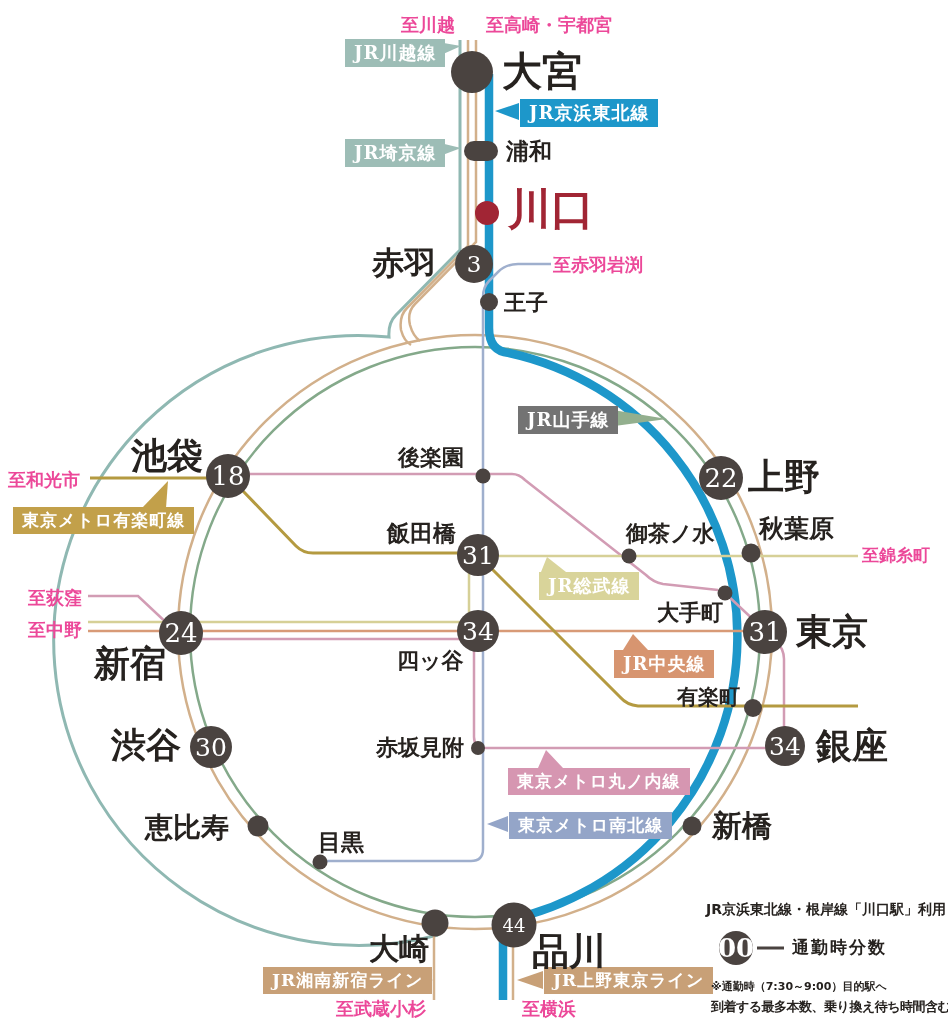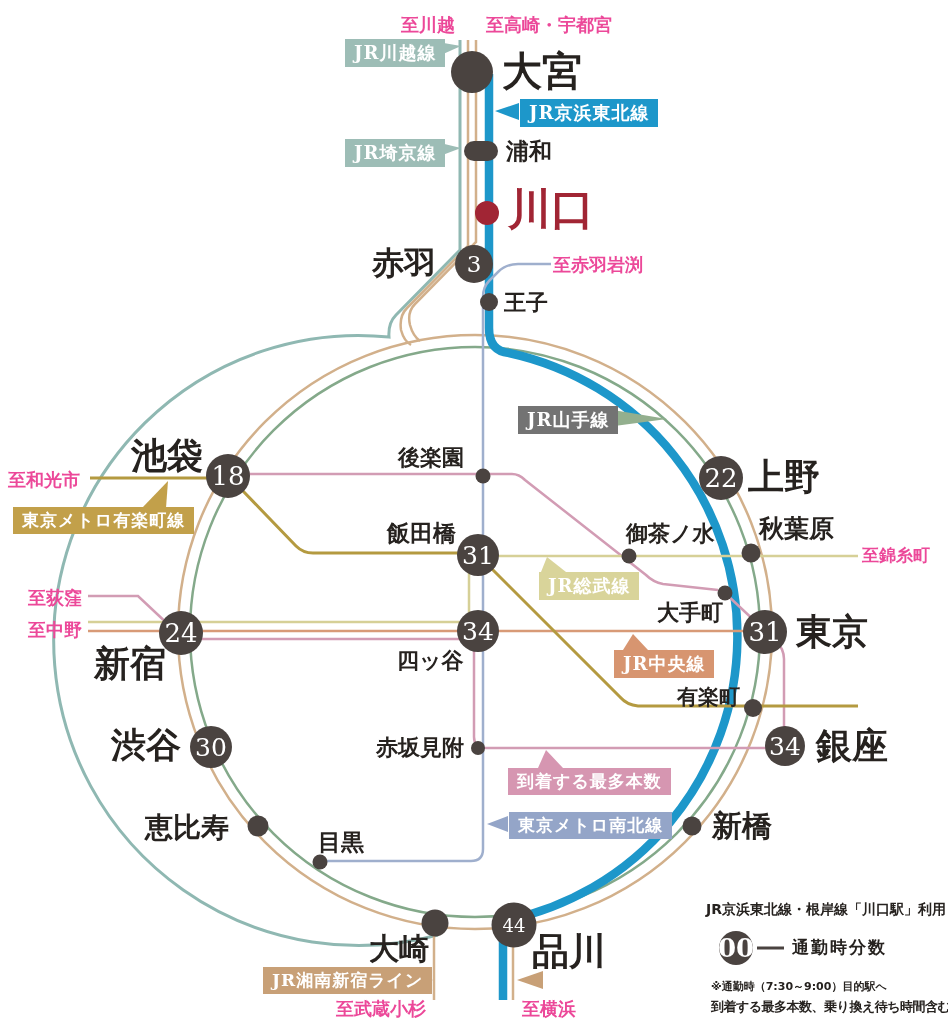--- a/index.html
+++ b/index.html
@@ -64,23 +64,24 @@
     <polygon points="543,971 543,989 517,980" fill="#c8a077"></polygon>
   </svg>
 
   <div class="ll" style="left: 345px; top: 39px; background: rgb(157, 189, 182);">JR川越線</div>
   <div class="ll" style="left: 520px; top: 99px; background: rgb(29, 151, 202);">JR京浜東北線</div>
   <div class="ll" style="left: 345px; top: 139px; background: rgb(157, 189, 182);">JR埼京線</div>
   <div class="ll" style="left: 518px; top: 406px; background: #737373;">JR山手線</div>
   <div class="ll" style="left: 13px; top: 507px; font-size: 17px; background: rgb(194, 160, 74);">東京メトロ有楽町線</div>
   <div class="ll" style="left: 539px; top: 572px; background: rgb(217, 212, 154);">JR総武線</div>
   <div class="ll" style="left: 614px; top: 650px; background: rgb(215, 149, 112);">JR中央線</div>
-  <div class="ll" style="left: 508px; top: 768px; font-size: 17px; background: rgb(214, 150, 177);">到着する最多本数</div>
+  <div class="ll" style="left: 508px; top: 768px; font-size: 17px; background: rgb(214, 150, 177);">東京メトロ丸ノ内線</div>
   <div class="ll" style="left: 509px; top: 812px; font-size: 17px; background: rgb(148, 165, 200);">東京メトロ南北線</div>
   <div class="ll" style="left: 263px; top: 967px; font-size: 17px; background: rgb(200, 160, 119);">JR湘南新宿ライン</div>
+  <div class="ll" style="left: 544px; top: 967px; font-size: 17px; background: rgb(200, 160, 119);">JR上野東京ライン</div>
 
   <div class="d" style="left:472px;top:72px;width:42px;height:42px;"></div>
   <div class="pill" style="left:481px;top:151px;width:34px;height:20px;"></div>
   <div class="d" style="left: 487px; top: 213px; width: 24px; height: 24px; background: rgb(161, 37, 52);"></div>
   <div class="b" style="left:474px;top:264px;width:38px;height:38px;font-size:23px;">3</div>
   <div class="d" style="left:489px;top:302px;width:18px;height:18px;"></div>
   <div class="b" style="left:228px;top:476px;width:44px;height:44px;font-size:26px;">18</div>
   <div class="b" style="left:721px;top:478px;width:44px;height:44px;font-size:26px;">22</div>
   <div class="d" style="left:751px;top:553px;width:19px;height:19px;"></div>
   <div class="d" style="left:483px;top:476px;width:15px;height:15px;"></div>

